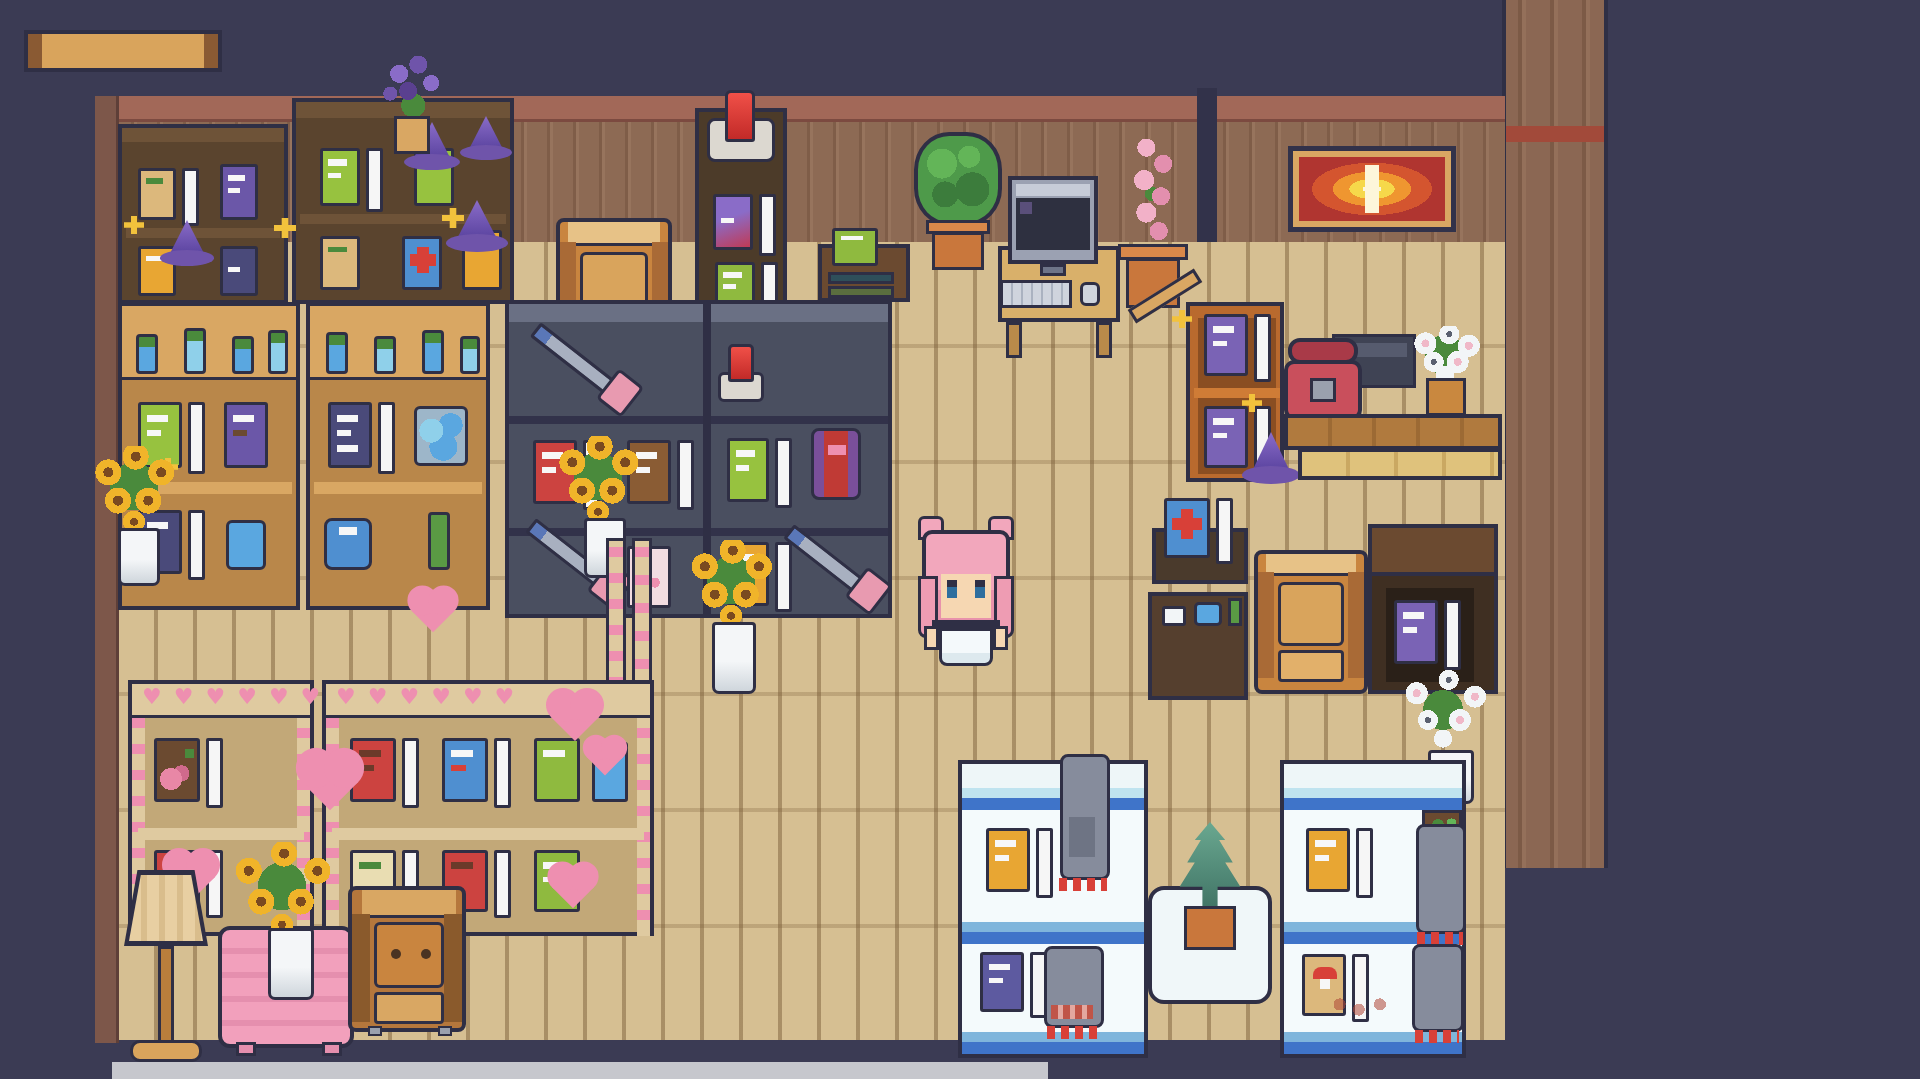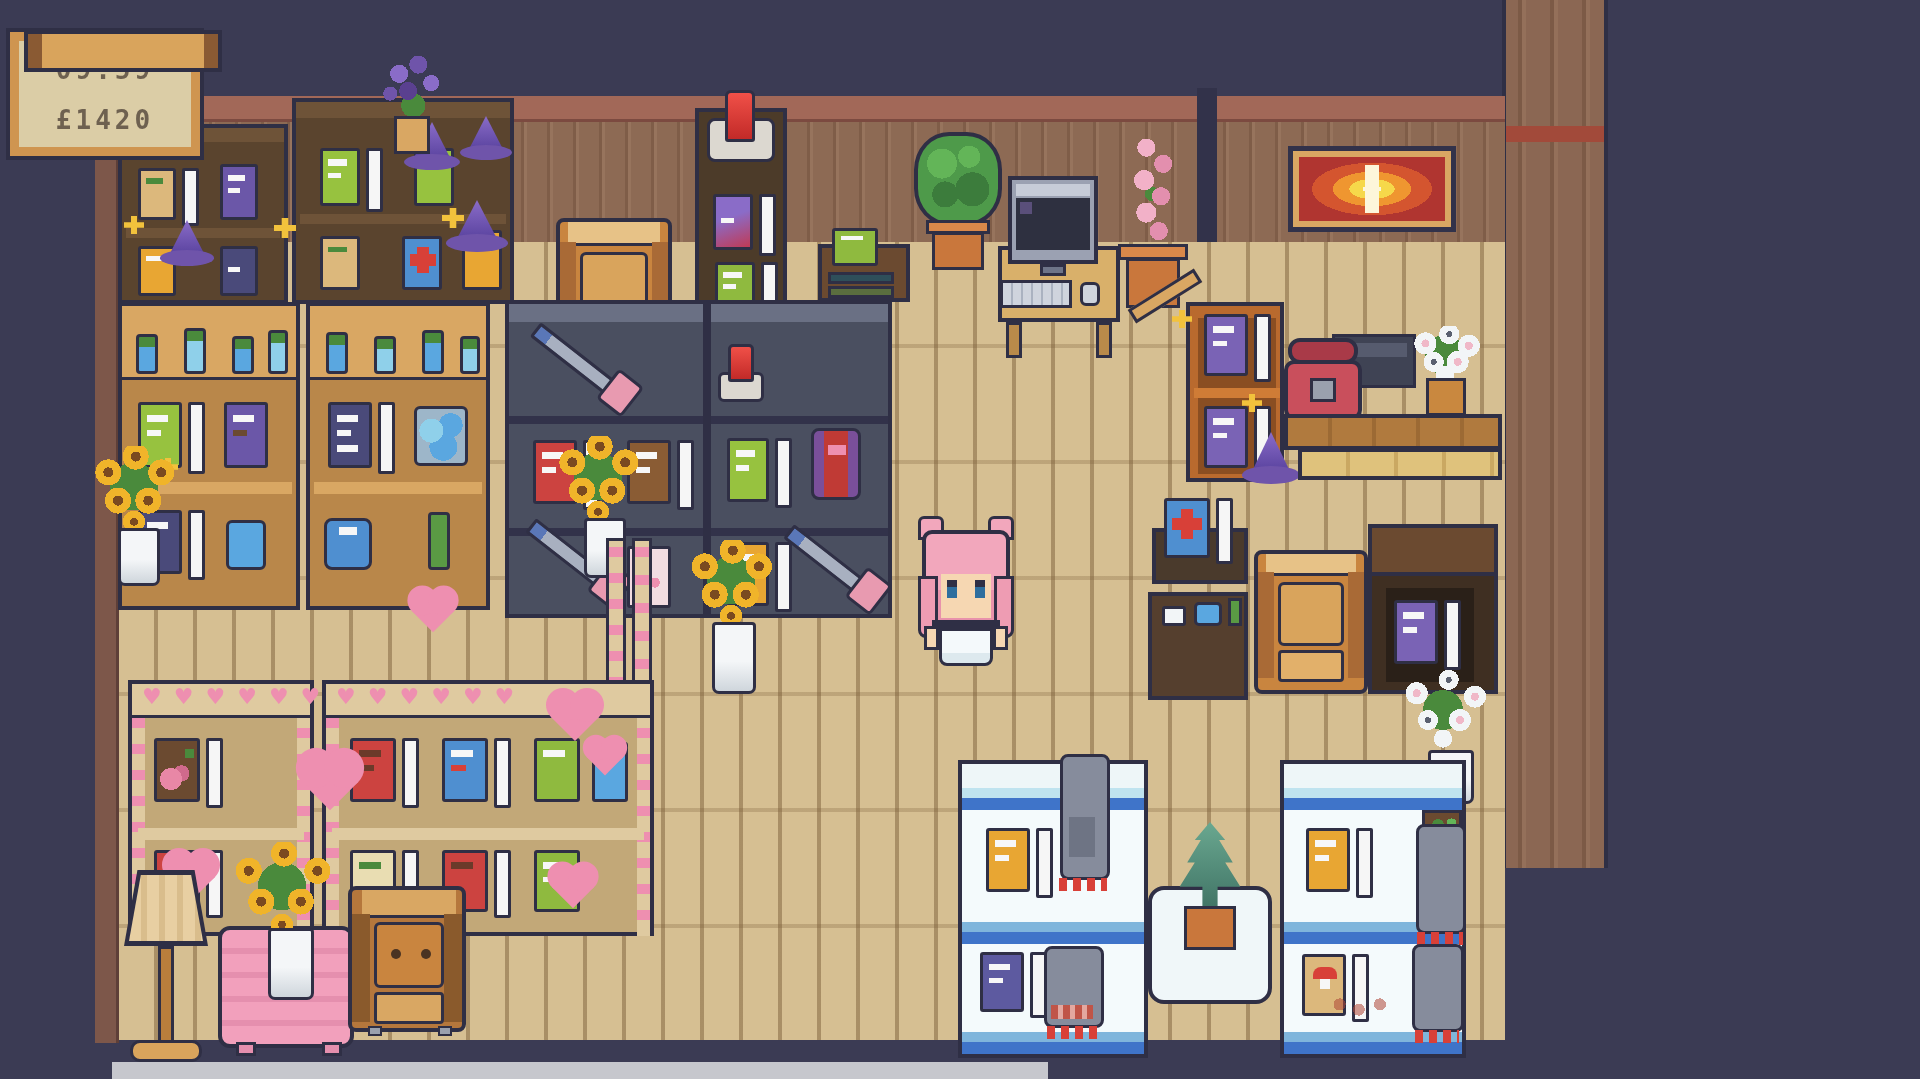--- a/index.html
+++ b/index.html
@@ -507,26 +507,18 @@
     <div class="px" style="left:92px;top:24px;width:18px;height:108px;background:#8a5a2c"></div>
     <div class="px" style="left:22px;top:32px;width:70px;height:66px;background:#c9853f;border:3px solid #2f2f45;border-radius:6px">
       <div class="px" style="left:14px;top:24px;width:10px;height:10px;background:#4a3322;border-radius:50%"></div>
       <div class="px" style="left:44px;top:24px;width:10px;height:10px;background:#4a3322;border-radius:50%"></div>
     </div>
     <div class="px" style="left:22px;top:102px;width:70px;height:32px;background:#d9a763;border:3px solid #2f2f45;border-radius:4px"></div>
     <div class="px" style="left:16px;top:136px;width:14px;height:10px;background:#9aa0ae;border:2px solid #2f2f45"></div>
     <div class="px" style="left:86px;top:136px;width:14px;height:10px;background:#9aa0ae;border:2px solid #2f2f45"></div>
   </div>
 
-  <div class="px" style="left:6px;top:28px;width:198px;height:132px;background:#2f2f45;padding:4px">
-    <div class="px" style="left:4px;top:4px;width:190px;height:124px;background:#cf9550">
-      <div class="px" style="left:9px;top:9px;width:172px;height:106px;background:#dbcda6">
-        <div class="hud-text" style="top:14px">09:59</div>
-        <div class="hud-text" style="top:64px">£1420</div>
-      </div>
-    </div>
-  </div>
   <div class="px" style="left:24px;top:30px;width:198px;height:42px;background:#d9a45c;border:4px solid #2f2f45">
     <div class="px" style="left:0;top:0;width:14px;height:34px;background:#8a5a33"></div>
     <div class="px" style="left:176px;top:0;width:14px;height:34px;background:#8a5a33"></div>
   </div>
 
 </div>
 
 </body></html>

